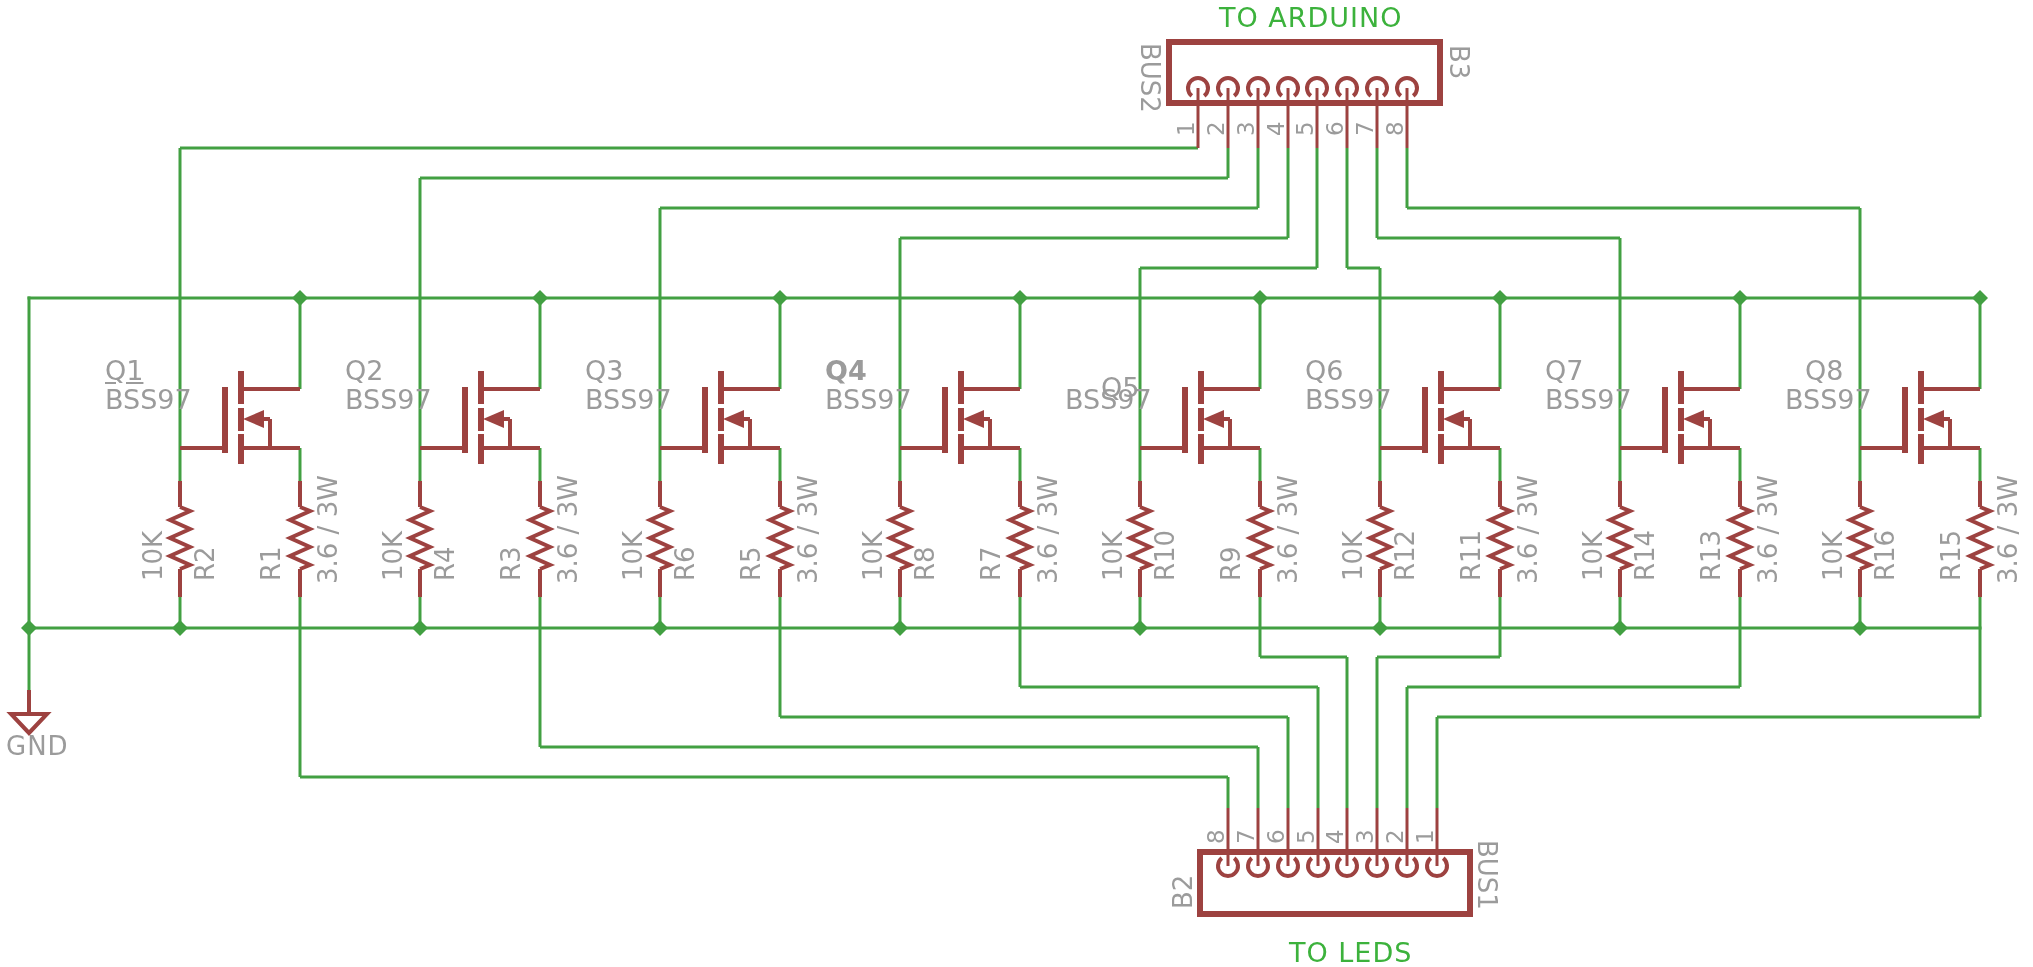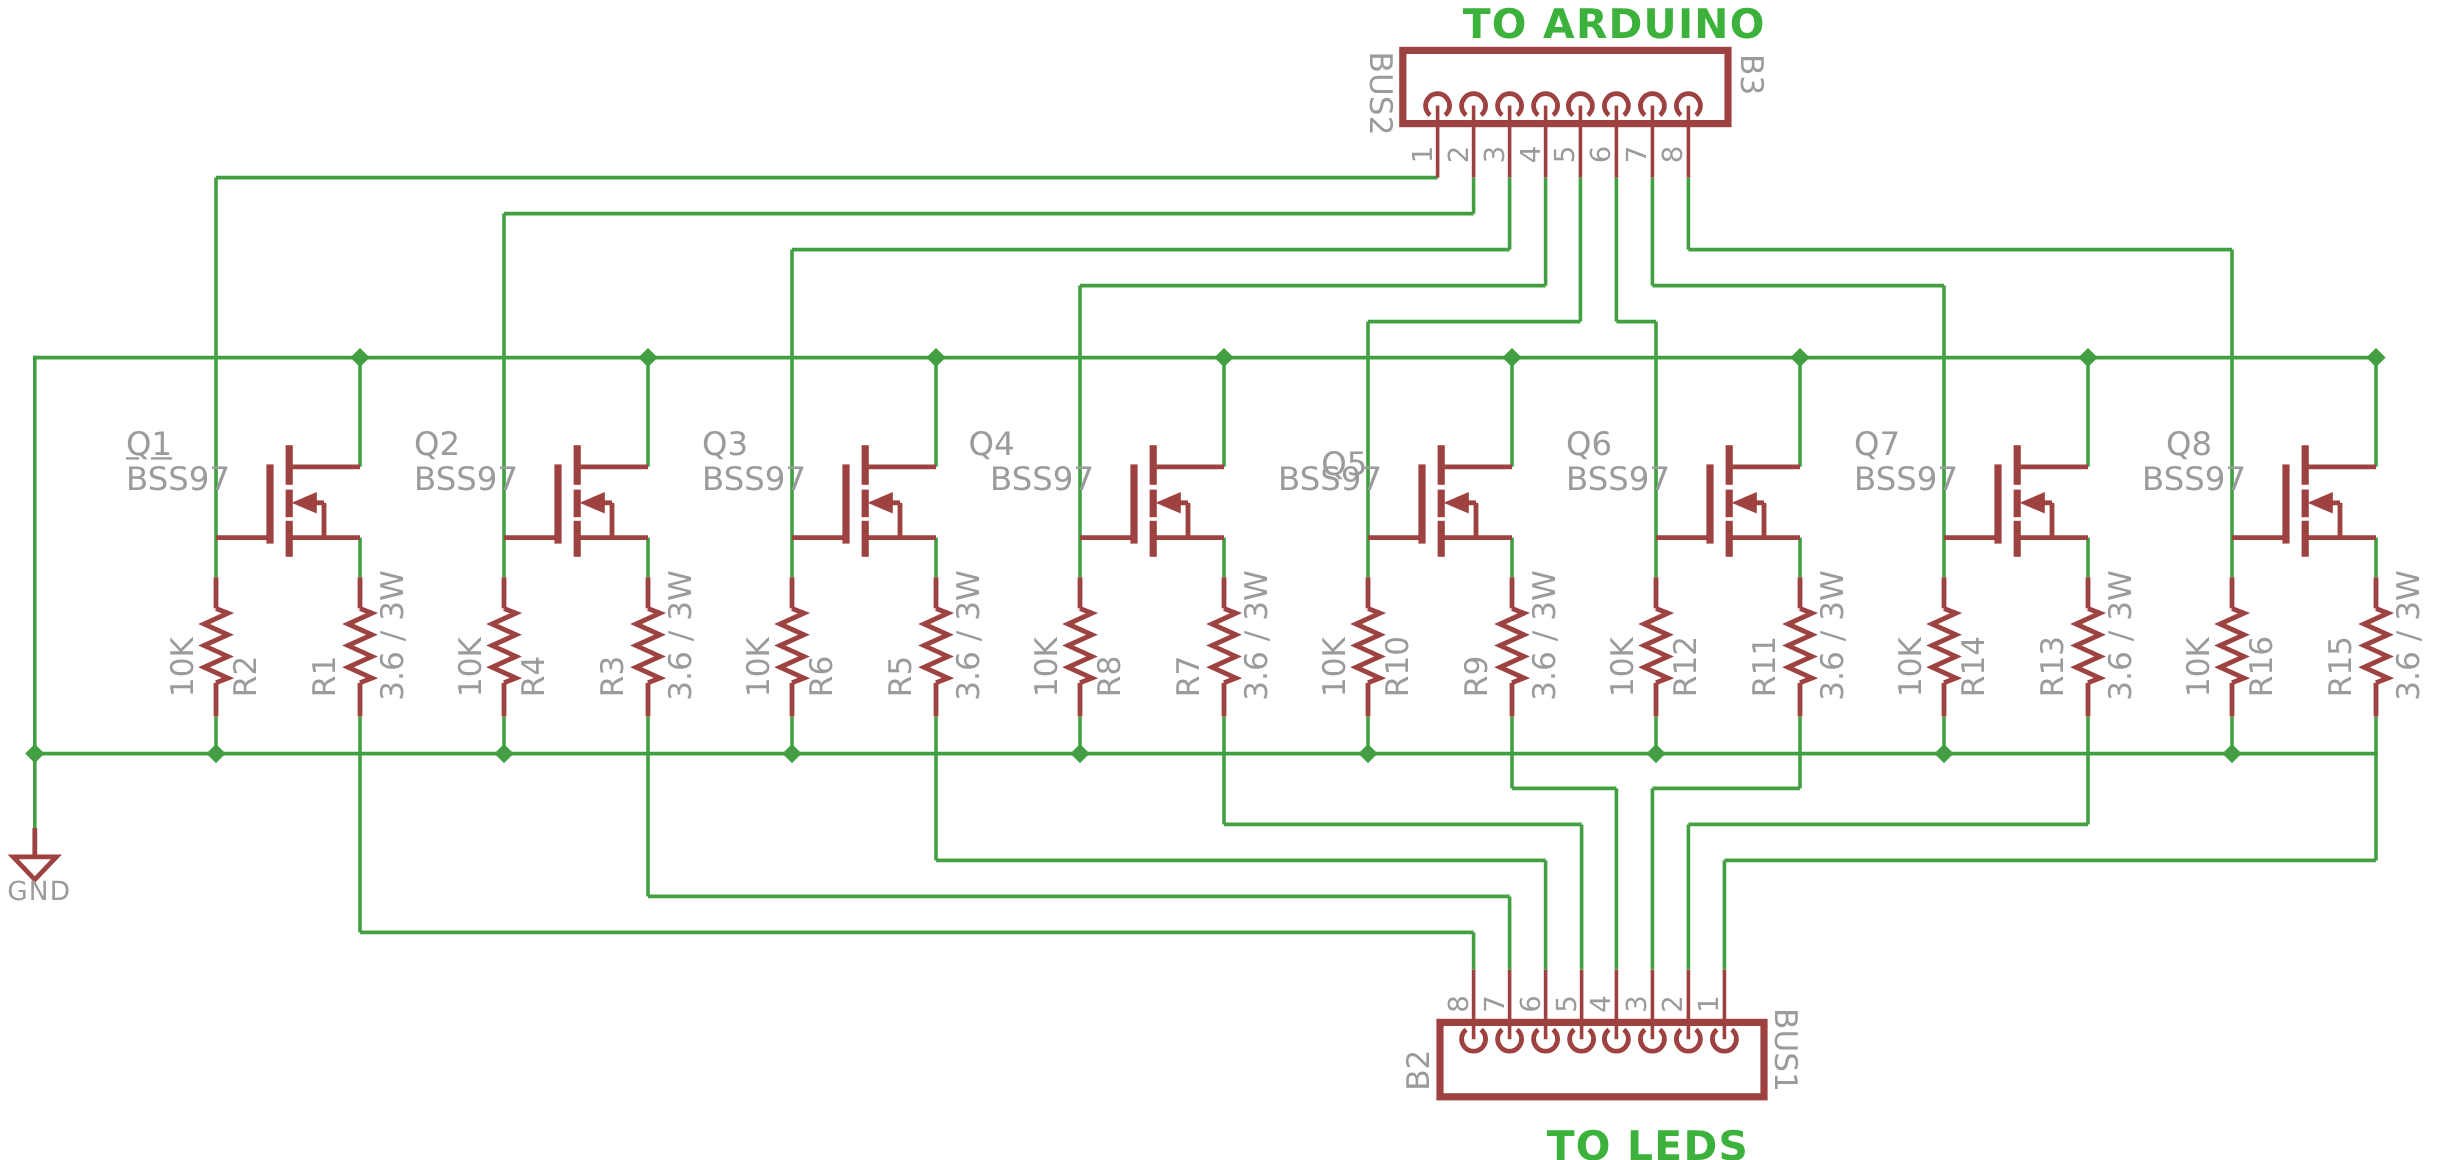--- a/index.html
+++ b/index.html
@@ -8,22 +8,22 @@
   #wires{position:absolute;left:0;top:0;}
   #labels{position:absolute;left:0;top:0;width:100%;height:100%;}
   .lbl{position:absolute;color:var(--label);white-space:nowrap;line-height:1;}
   .grn{color:var(--title);}
   .rot-ccw{transform-origin:0 0;transform:rotate(-90deg);}
   .rot-cw{transform-origin:0 0;transform:rotate(90deg);}
   .fz-q{font-size:27px;}
   .fz-r{font-size:26px;}
   .fz-pin{font-size:23px;}
   .fz-bus{font-size:26px;}
-  .fz-ttl{font-size:34px;letter-spacing:1px;font-weight:bold;}
-  .fz-gnd{font-size:22px;letter-spacing:1px;}
+  .fz-ttl{font-size:27px;letter-spacing:1px;}
+  .fz-gnd{font-size:26px;letter-spacing:1px;}
   
   .pos-title-top{left:1219px;top:4px;}
   .pos-title-bottom{left:1289px;top:939px;}
   .pos-bus2{left:1163px;top:43px;}
   .pos-b3{left:1472px;top:45px;}
   .pos-b2{left:1170px;top:909px;}
   .pos-bus1{left:1500px;top:840px;}
   .pos-gnd{left:6px;top:733px;}
 </style>
 </head>
@@ -372,21 +372,21 @@
     <div class="lbl fz-r rot-ccw cl-sn" style="left: 498px; top: 581px;">R3</div>
     <div class="lbl fz-r rot-ccw cl-sv" style="left: 555px; top: 584px;">3.6 / 3W</div>
 
     <div class="lbl fz-q cl-name" style="left: 585px; top: 357px;">Q3</div>
     <div class="lbl fz-q cl-part" style="left: 585px; top: 386px;">BSS97</div>
     <div class="lbl fz-r rot-ccw cl-pdv" style="left: 620px; top: 581px;">10K</div>
     <div class="lbl fz-r rot-ccw cl-pdn" style="left: 672px; top: 581px;">R6</div>
     <div class="lbl fz-r rot-ccw cl-sn" style="left: 738px; top: 581px;">R5</div>
     <div class="lbl fz-r rot-ccw cl-sv" style="left: 795px; top: 584px;">3.6 / 3W</div>
 
-    <div class="lbl fz-q cl-name" style="left: 807px; top: 357px;">Q4</div>
+    <div class="lbl fz-q cl-name" style="left: 825px; top: 357px; font-weight: bold;">Q4</div>
     <div class="lbl fz-q cl-part" style="left: 825px; top: 386px;">BSS97</div>
     <div class="lbl fz-r rot-ccw cl-pdv" style="left: 860px; top: 581px;">10K</div>
     <div class="lbl fz-r rot-ccw cl-pdn" style="left: 912px; top: 581px;">R8</div>
     <div class="lbl fz-r rot-ccw cl-sn" style="left: 978px; top: 581px;">R7</div>
     <div class="lbl fz-r rot-ccw cl-sv" style="left: 1035px; top: 584px;">3.6 / 3W</div>
 
     <div class="lbl fz-q cl-name" style="left: 1065px; top: 374px; margin-left: 36px;">Q5</div>
     <div class="lbl fz-q cl-part" style="left: 1065px; top: 386px;">BSS97</div>
     <div class="lbl fz-r rot-ccw cl-pdv" style="left: 1100px; top: 581px;">10K</div>
     <div class="lbl fz-r rot-ccw cl-pdn" style="left: 1152px; top: 581px;">R10</div>

